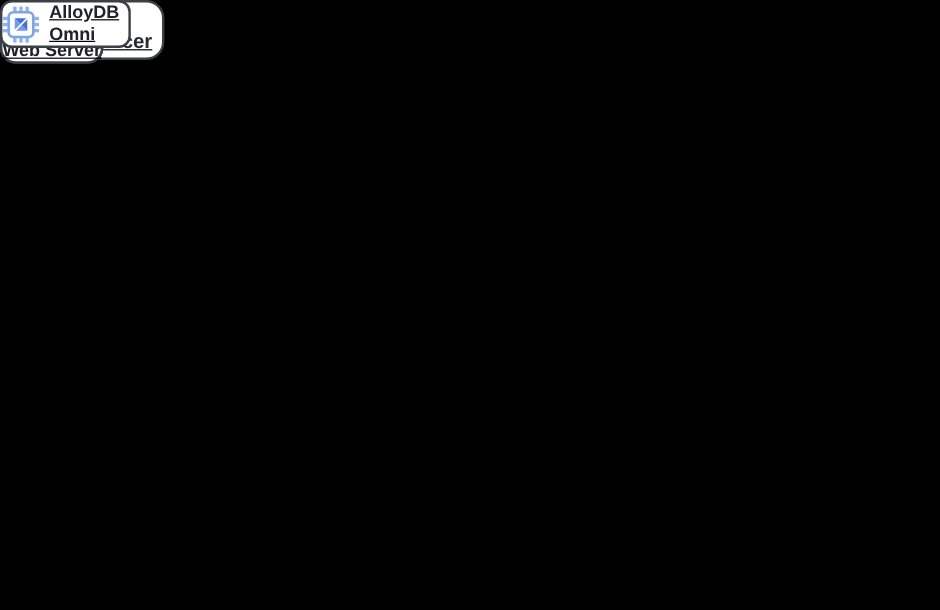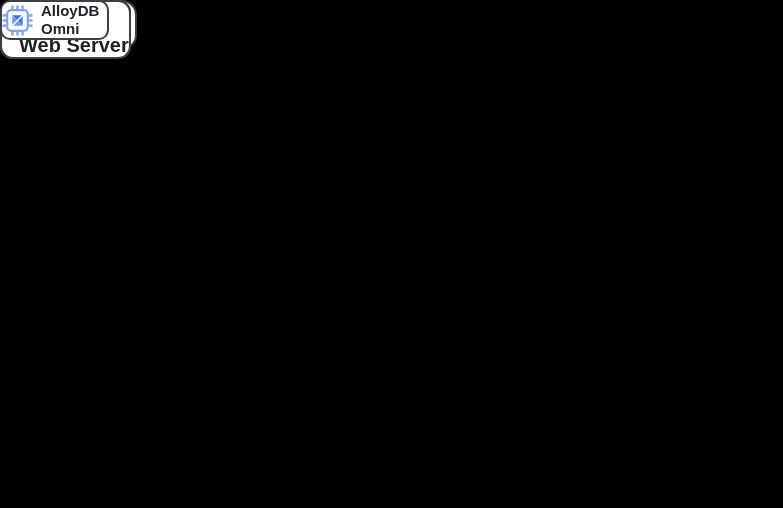--- a/index.html
+++ b/index.html
@@ -23,29 +23,29 @@
     text-align:center;padding-top:13px;font-weight:bold;font-size:21px;
     letter-spacing:.2px;color:var(--text-dark);
   }
   .zone-a{left:34; top:172;width:147;height:171;background:var(--zone-a);}
   .zone-b{left:222;top:172;width:331;height:311;border-radius:22px;background:var(--zone-b);}
   .zone-c{left:600;top:172;width:142;height:171;background:var(--zone-c);}
 
   .node{
     position:absolute;background:var(--node-fill);
     border:2.5px solid var(--node-border);border-radius:13px;
-    display:flex;align-items:center;justify-content:center;box-sizing:border-box;
+    display:flex;align-items:center;justify-content:center;box-sizing:border-box;text-decoration:underline;
   }
   .node .label{font-weight:bold;color:var(--text-dark);}
 
   .lb-node{left:318;top:14;width:150;height:74;border-radius:15px;gap:9px;}
   .lb-node .label{font-size:17px;line-height:1.22;width:78px;color:#26292e;}
 
   .ws-node{flex-direction:column;gap:12px;padding-top:4px;}
-  .ws-node .label{font-size:20px;color:#1e2024;padding-left:17px;}
+  .ws-node .label{font-size:15px;color:#1e2024;}
   .ws-a {left:42; top:222;width:122;height:86;}
   .ws-b1{left:240;top:222;width:125;height:86;}
   .ws-b2{left:403;top:222;width:125;height:86;}
   .ws-c {left:612;top:222;width:123;height:86;}
 
   .alloy-node{left:317;top:416;width:130;height:52;border-radius:10px;gap:8px;}
   .alloy-node .label{font-size:15px;line-height:1.2;width:66px;color:#202328;}
 
   .arrow-layer{position:absolute;left:0;top:0;width:783px;height:508px;pointer-events:none;}
   .icon{display:block;flex:0 0 auto;}

